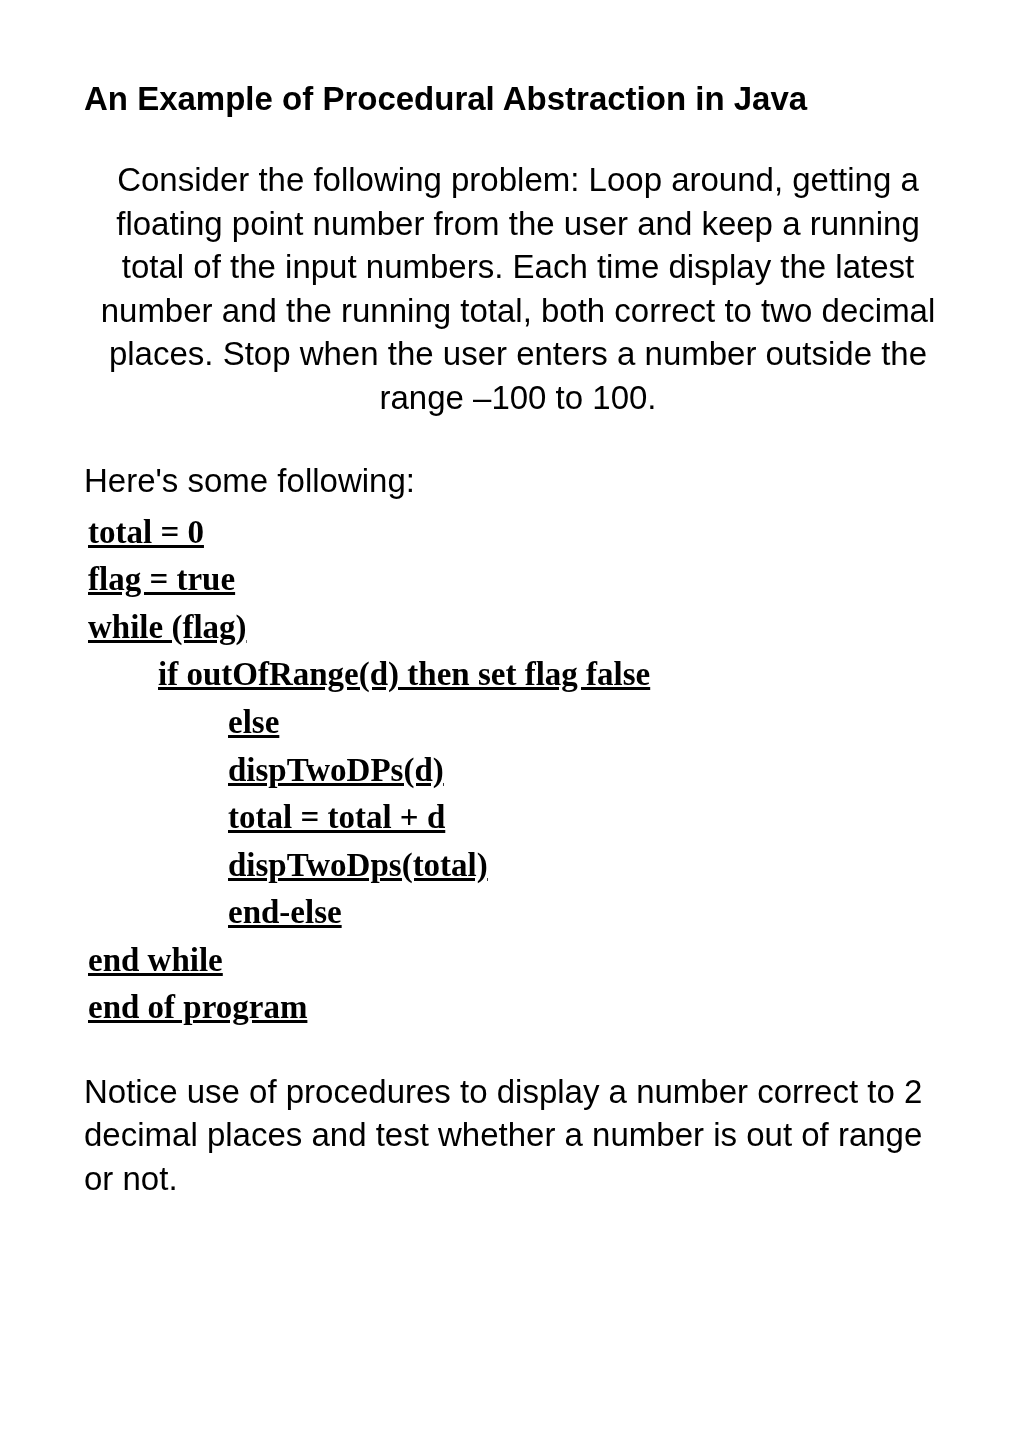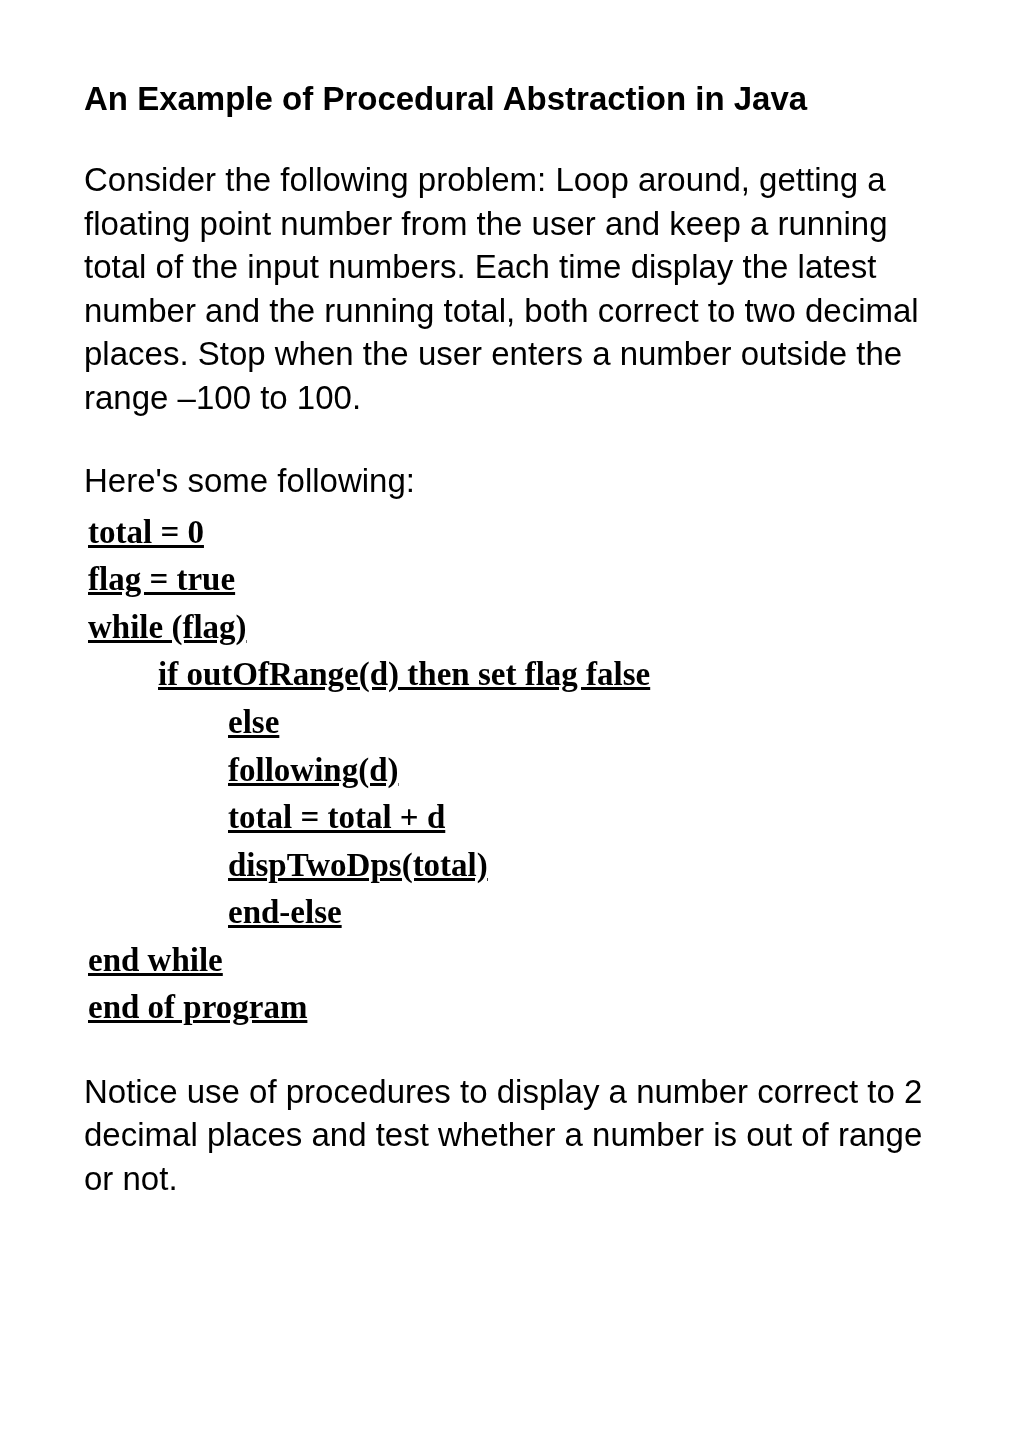--- a/index.html
+++ b/index.html
@@ -17,20 +17,21 @@
     }
     .title {
       font-size: 33px;
       font-weight: bold;
       margin-bottom: 40px;
     }
     .body-text {
       font-size: 33px;
       line-height: 1.32;
       margin-bottom: 40px;
+      text-align: center;
     }
     .pseudocode-intro {
       font-size: 33px;
       line-height: 1.32;
       margin-bottom: 8px;
     }
     .pseudocode {
       font-family: 'Times New Roman', Times, serif;
       font-size: 33px;
       font-weight: bold;
@@ -61,21 +62,21 @@
 Loop around, getting a floating point number from the user and keep a running total of the input numbers. Each time display the latest number and the running total, both correct to two decimal places. Stop when the user enters a number outside the range –100 to 100.</p>
 
 <p class="pseudocode-intro">Here's some following:</p>
 
 <div class="pseudocode">
   <div class="line">total = 0</div>
   <div class="line">flag = true</div>
   <div class="line">while (flag)</div>
   <div class="line indent1">if outOfRange(d) then set flag false</div>
   <div class="line indent2">else</div>
-  <div class="line indent2">following(d)</div>
+  <div class="line indent2">dispTwoDPs(d)</div>
   <div class="line indent2">total = total + d</div>
   <div class="line indent2">dispTwoDps(total)</div>
   <div class="line indent2">end-else</div>
   <div class="line">end while</div>
   <div class="line">end of program</div>
 </div>
 
 <p class="closing">Notice use of procedures to display a number correct to 2 decimal places and test whether a number is out of range or not.</p>
 
 </body></html>

